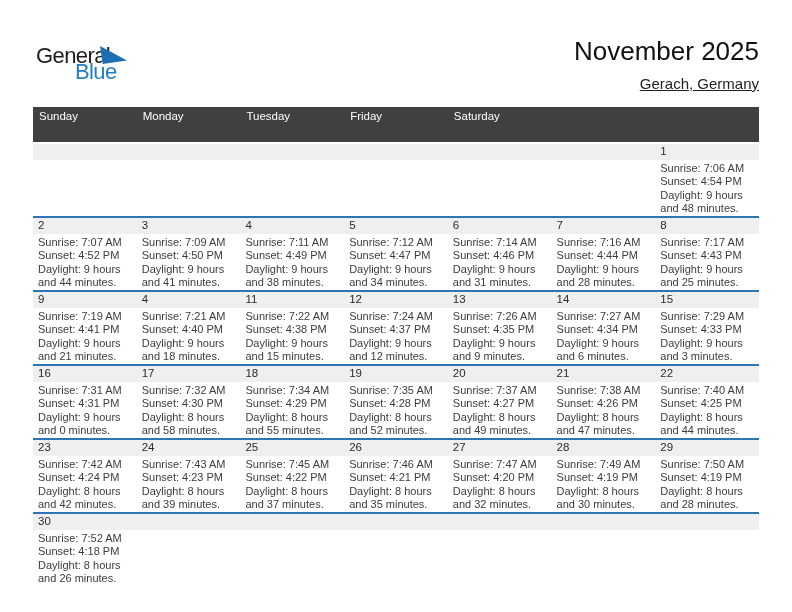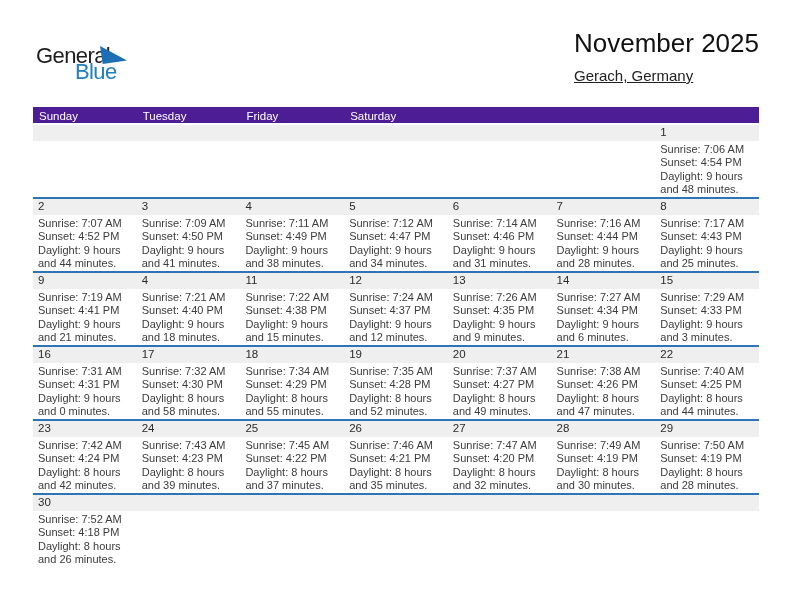--- a/index.html
+++ b/index.html
@@ -7,27 +7,27 @@
   .page { position:relative; width:792px; height:612px; background:#ffffff; overflow:hidden; }
 
   
   .logo { position:absolute; left:36px; top:46px; }
   .logo-general { font-size:22px; color:#1c1c1c; letter-spacing:-0.6px; line-height:20px; }
   .logo-tri { position:absolute; left:64px; top:0px; width:27px; height:18px;
               background:#1d6fb5; clip-path:polygon(0 0, 100% 80%, 10% 100%); }
   .logo-blue { font-size:22px; color:#2180c0; letter-spacing:-0.6px; margin:-4px 0 11px 39px; line-height:20px; }
 
   
-  .titleblock { position:absolute; right:33px; top:28px; }
+  .titleblock { position:absolute; right:33px; top:36px; text-align:right; }
   .cal-title { font-size:26px; color:#111111; line-height:30px; }
   .cal-subtitle { font-size:15px; color:#222222; margin-top:9px;text-decoration:underline; }
 
   
   .calendar { position:absolute; left:33px; top:107px; width:726px; }
-  .weekday-row { display:grid; grid-template-columns:repeat(7,1fr); background:#4c1d95; height:16px; }
+  .weekday-row { display:grid; grid-template-columns:repeat(7,1fr); background:#404040; height:35px; }
   .weekday { color:#ffffff; font-size:11.5px; line-height:19px; padding-left:6px; }
 
   .weeks { margin-top:2px; }
   .week { display:grid; grid-template-columns:repeat(7,1fr); min-height:72px; }
   .week + .week { border-top:2px solid #2e75b6; }
   .cell { overflow:hidden; }
   .num { background:#efefef; height:15px; font-size:11.5px; color:#2b2b2b; padding:1px 0 0 5px; }
   .lines { padding:2px 4px 0 5px; font-size:11px; line-height:13.4px; color:#3c3c3c; }
 </style>
 </head>
@@ -42,20 +42,21 @@
   </div>
 
   <div class="titleblock">
     <div class="cal-title">November 2025</div>
     <div class="cal-subtitle">Gerach, Germany</div>
   </div>
 
   <div class="calendar">
     <div class="weekday-row">
       <div class="weekday">Sunday</div>
+      <div class="weekday">Monday</div>
       <div class="weekday">Tuesday</div>
       <div class="weekday">Friday</div>
       <div class="weekday">Saturday</div>
     </div>
     <div class="weeks">
         <div class="week">
           <div class="cell">
             <div class="num"></div>
           </div>
           <div class="cell">

